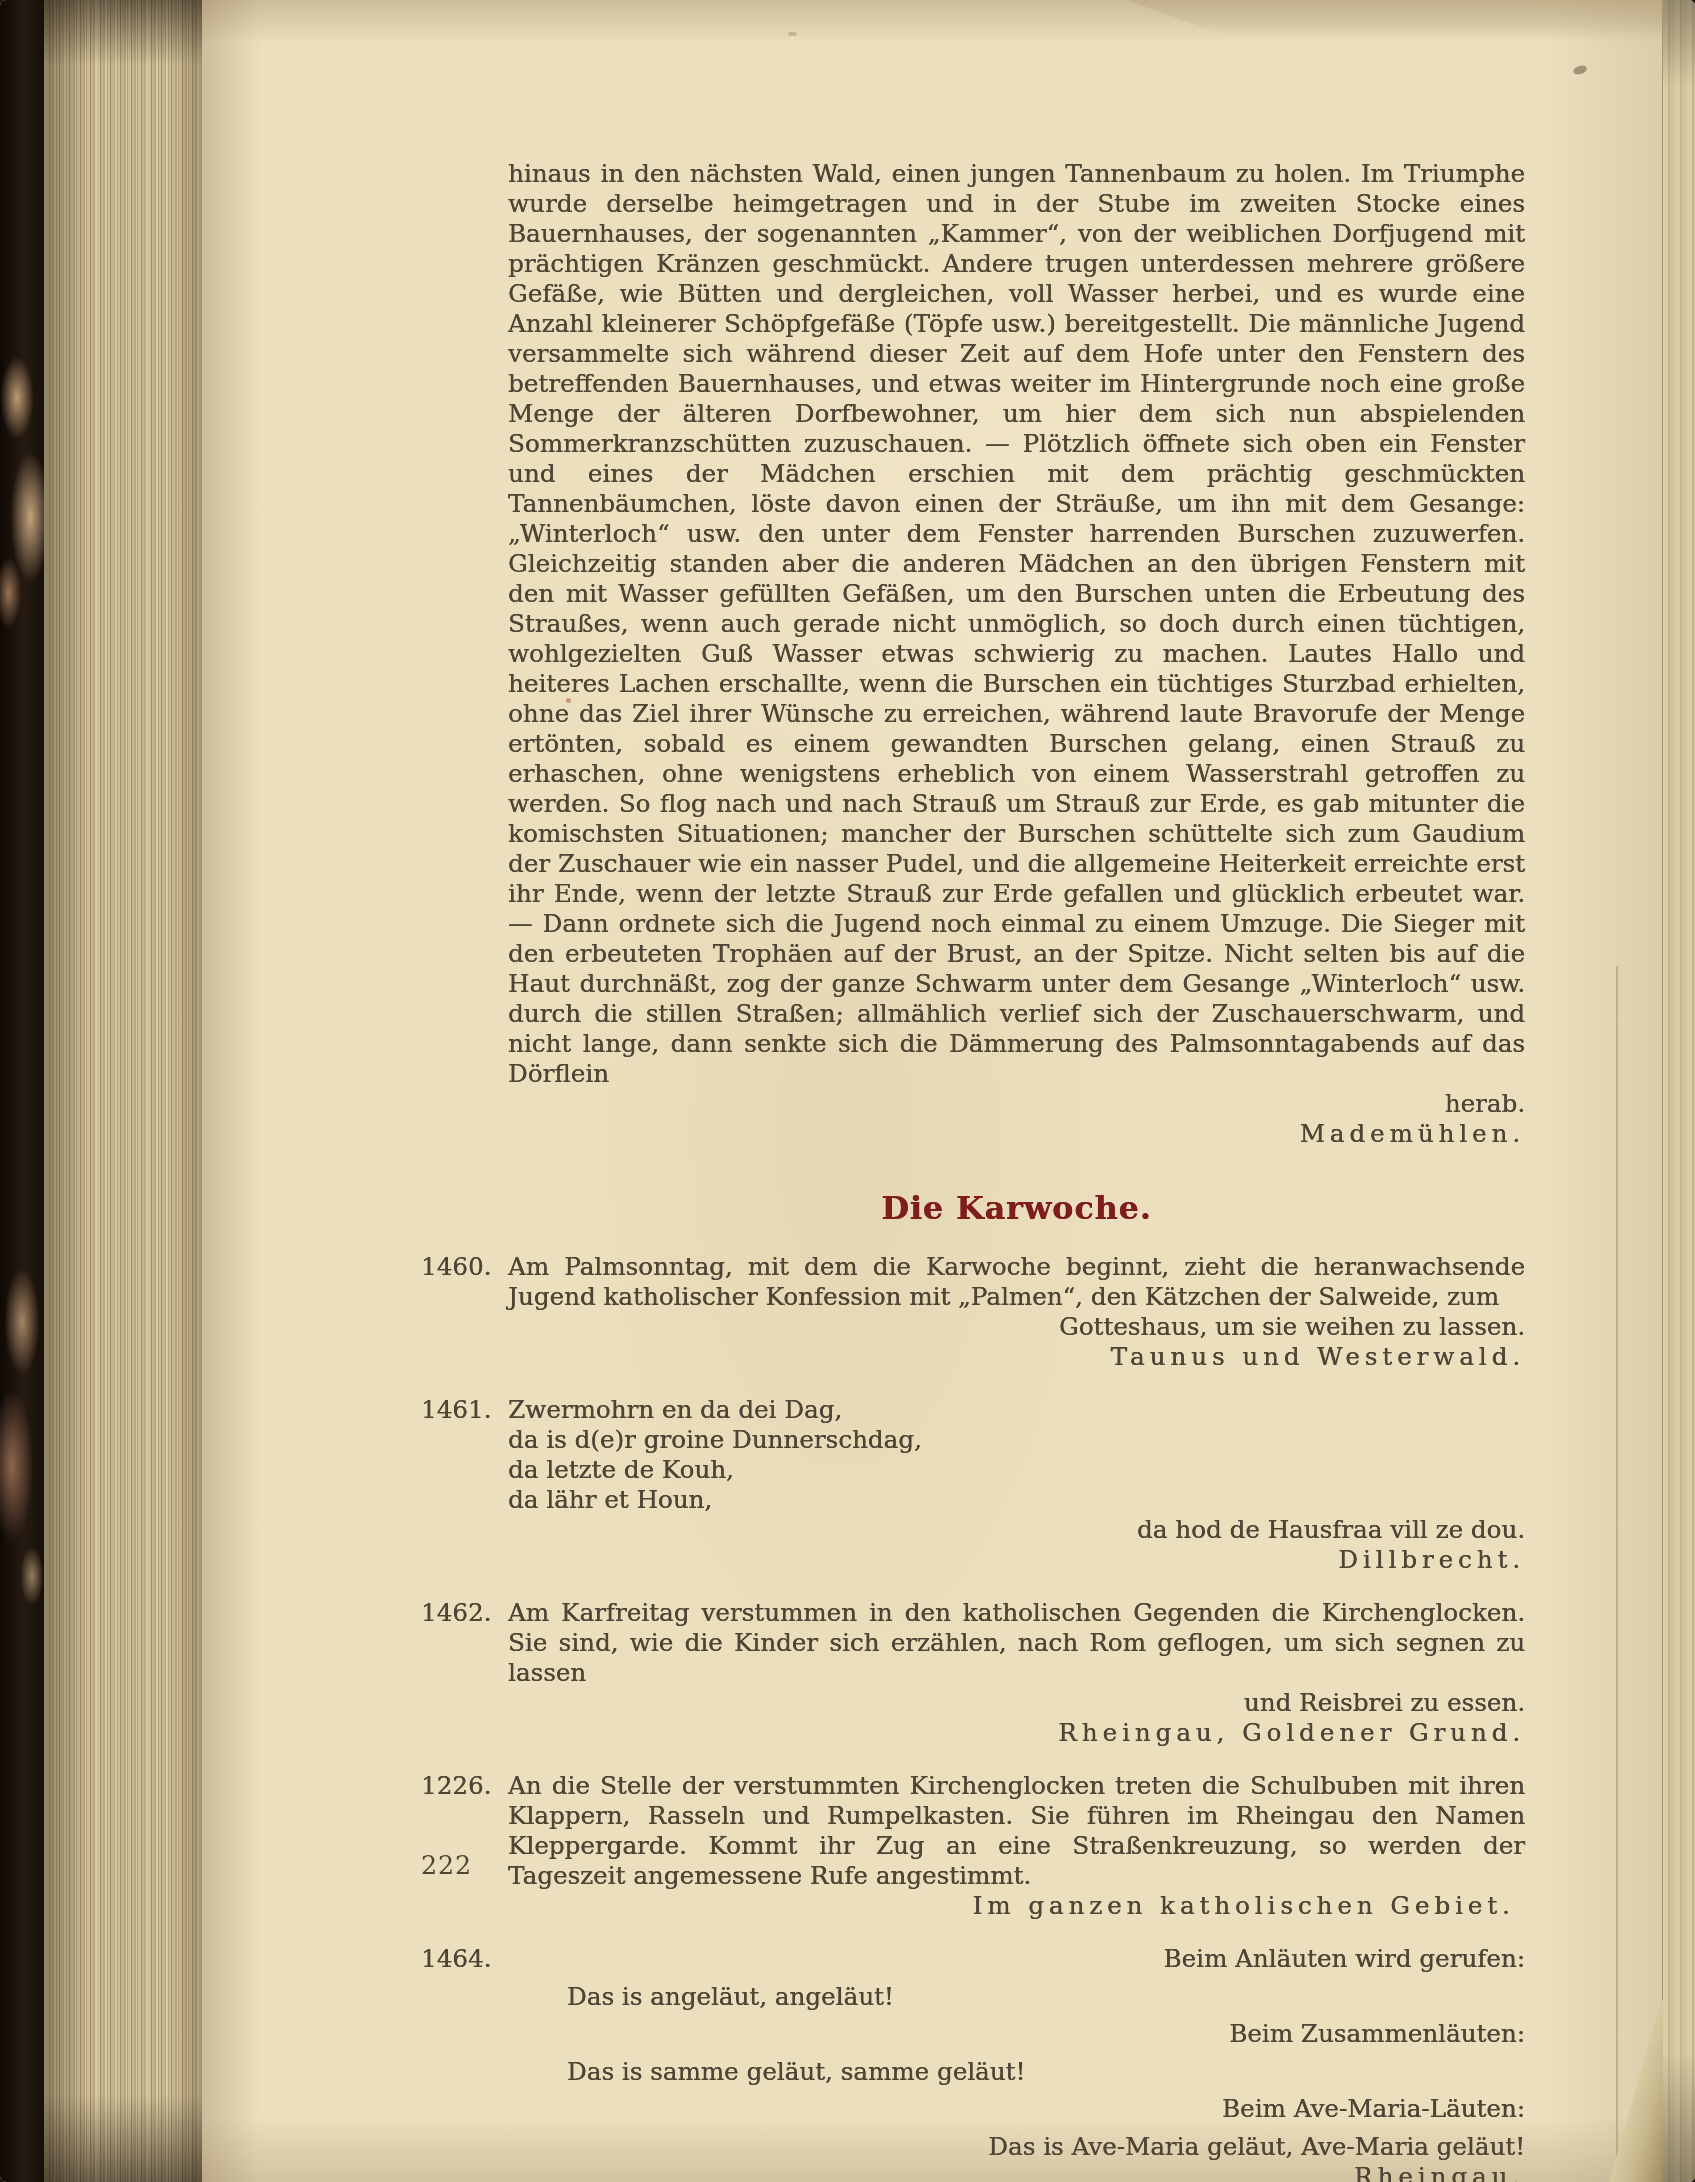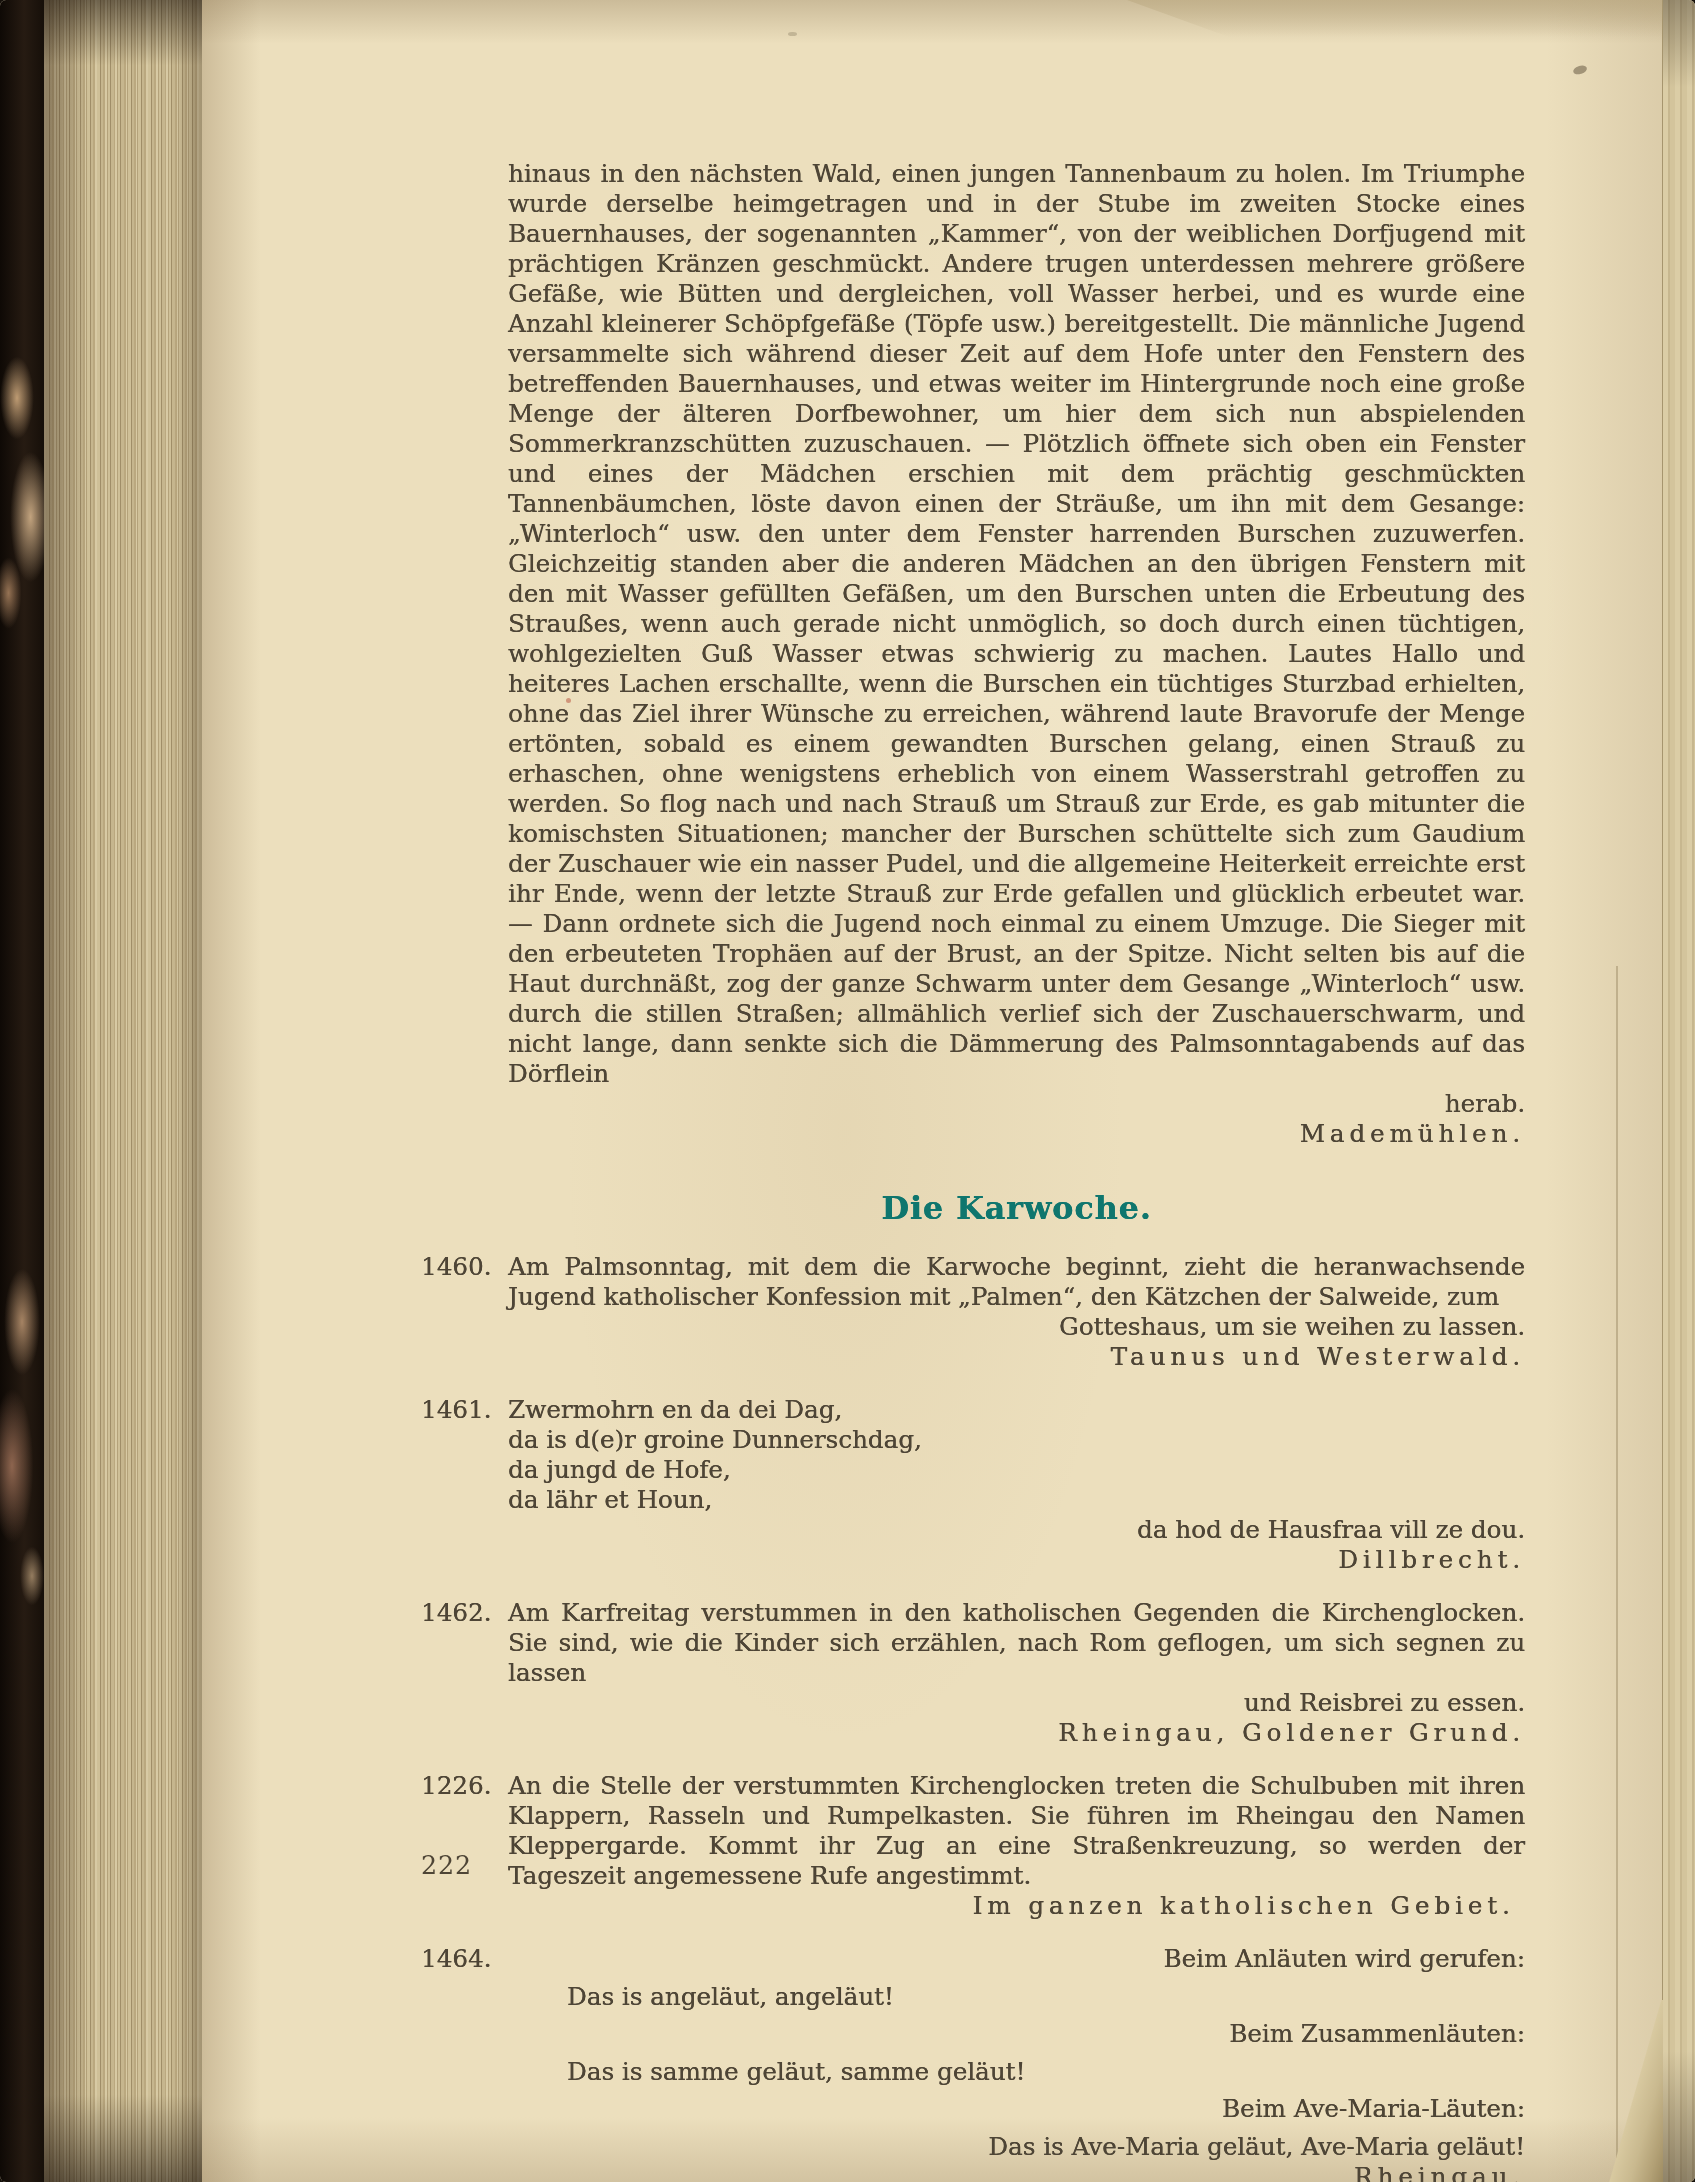--- a/index.html
+++ b/index.html
@@ -71,21 +71,21 @@
     position:absolute;left:421px;top:159px;width:1104px;
     font-size:24.6px;line-height:30px;
     text-shadow:0.3px 0 0 currentColor;
   }
   .indented{margin-left:87px;width:1017px;}
   .opening{text-align:justify;hyphens:auto;}
   .footer-line{display:flex;justify-content:space-between;align-items:flex-end;flex-direction:column;}
   .src{letter-spacing:.2em;white-space:nowrap;}
   .heading{
     margin:39px 0 0 87px;width:1017px;text-align:center;
-    font-size:32px;line-height:41px;font-weight:bold;letter-spacing:0.8px;color:#0f766e;
+    font-size:32px;line-height:41px;font-weight:bold;letter-spacing:0.8px;color:#7f1d1d;
   }
   .entry{display:grid;grid-template-columns:87px 1017px;margin-top:23px;align-items:start;}
   .etext{text-align:justify;hyphens:auto;}
   .verse-line{white-space:nowrap;}
   .src-line{text-align:right;padding-right:10.2px;}
   .call-label{margin-bottom:7.6px;text-align:right;}
   .call-response{margin-left:59px;margin-bottom:7.6px;}
   .resp-inline{margin-left:59px;}
   .pageno{position:absolute;left:421px;top:1850px;font-size:25.4px;letter-spacing:0.8px;}
 </style>
@@ -125,21 +125,21 @@
           <span class="src">Taunus und Westerwald.</span>
         </div>
       </div>
     </div>
 
     <div class="entry">
       <div>1461.</div>
       <div>
         <div class="verse-line">Zwermohrn en da dei Dag,</div>
         <div class="verse-line">da is d(e)r groine Dunnerschdag,</div>
-        <div class="verse-line">da jungd de Hofe,</div>
+        <div class="verse-line">da letzte de Kouh,</div>
         <div class="verse-line">da lähr et Houn,</div>
         <div class="footer-line">
           <span>da hod de Hausfraa vill ze dou.</span>
           <span class="src">Dillbrecht.</span>
         </div>
       </div>
     </div>
 
     <div class="entry">
       <div>1462.</div>

